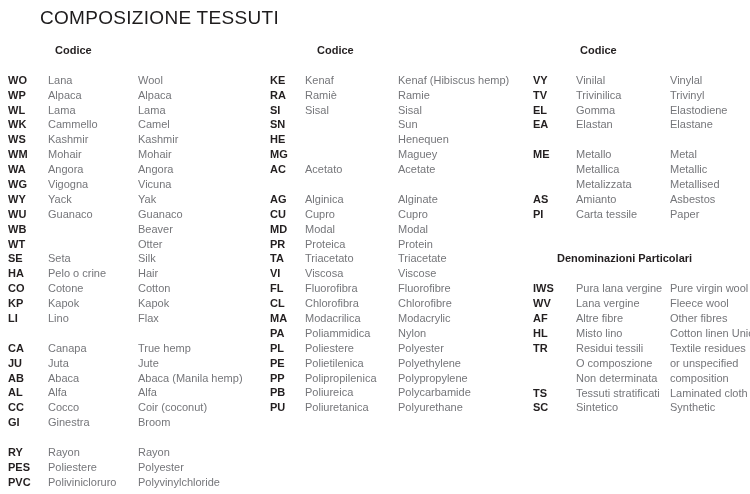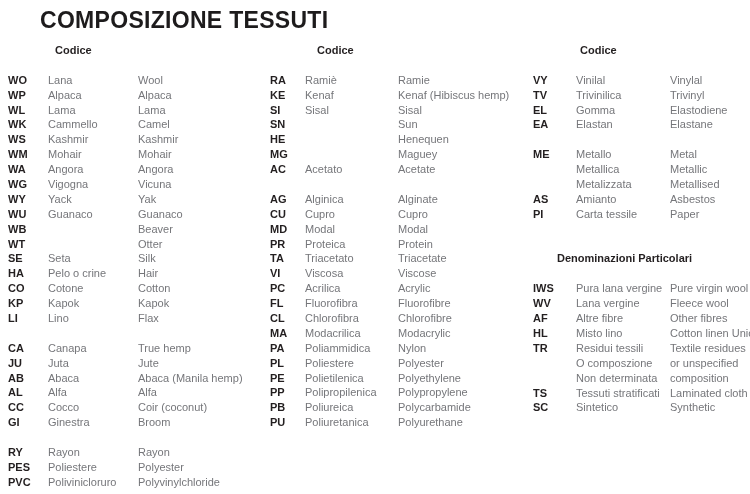--- a/index.html
+++ b/index.html
@@ -6,21 +6,21 @@
   .page{
     position:relative;width:750px;height:494px;background:#ffffff;overflow:hidden;
     font-family:"Liberation Sans",sans-serif;
     --rh:14.9px;
     --title-color:#1d1b1c;
     --code-color:#231f20;
     --name-color:#75767a;
   }
   .title{
     position:absolute;left:40px;top:7px;
-    font-size:23px;font-weight:700;letter-spacing:0.3px;
+    font-size:19px;font-weight:400;letter-spacing:0.3px;
     color:var(--title-color);white-space:nowrap;
   }
   .col{position:absolute;top:43px;font-size:11px;}
   .col-header{font-weight:700;color:var(--code-color);height:var(--rh);line-height:var(--rh);margin-left:47px;}
   .section-title{font-weight:700;color:var(--code-color);height:var(--rh);line-height:var(--rh);white-space:nowrap;padding-left:24px;}
   .row{display:flex;height:var(--rh);line-height:var(--rh);white-space:nowrap;}
   .code{font-weight:700;color:var(--code-color);flex:0 0 auto;}
   .it{color:var(--name-color);flex:0 0 auto;}
   .en{color:var(--name-color);flex:1 1 auto;}
   .sp1{height:var(--rh);}
@@ -173,30 +173,30 @@
       <div class="row">
         <span class="code">PVC</span>
         <span class="it">Polivinicloruro</span>
         <span class="en">Polyvinylchloride</span>
       </div>
     </div>
   <div class="col col-2">
       <div class="col-header">Codice</div>
       <div class="sp1"></div>
       <div class="row">
+        <span class="code">KE</span>
+        <span class="it">Kenaf</span>
+        <span class="en">Kenaf (Hibiscus hemp)</span>
+      </div>
+      <div class="row">
         <span class="code">RA</span>
         <span class="it">Ramiè</span>
         <span class="en">Ramie</span>
       </div>
       <div class="row">
-        <span class="code">KE</span>
-        <span class="it">Kenaf</span>
-        <span class="en">Kenaf (Hibiscus hemp)</span>
-      </div>
-      <div class="row">
         <span class="code">SI</span>
         <span class="it">Sisal</span>
         <span class="en">Sisal</span>
       </div>
       <div class="row">
         <span class="code">SN</span>
         <span class="it"></span>
         <span class="en">Sun</span>
       </div>
       <div class="row">
@@ -237,25 +237,20 @@
       </div>
       <div class="row">
         <span class="code">TA</span>
         <span class="it">Triacetato</span>
         <span class="en">Triacetate</span>
       </div>
       <div class="row">
         <span class="code">VI</span>
         <span class="it">Viscosa</span>
         <span class="en">Viscose</span>
-      </div>
-      <div class="row">
-        <span class="code">PC</span>
-        <span class="it">Acrilica</span>
-        <span class="en">Acrylic</span>
       </div>
       <div class="row">
         <span class="code">FL</span>
         <span class="it">Fluorofibra</span>
         <span class="en">Fluorofibre</span>
       </div>
       <div class="row">
         <span class="code">CL</span>
         <span class="it">Chlorofibra</span>
         <span class="en">Chlorofibre</span>

